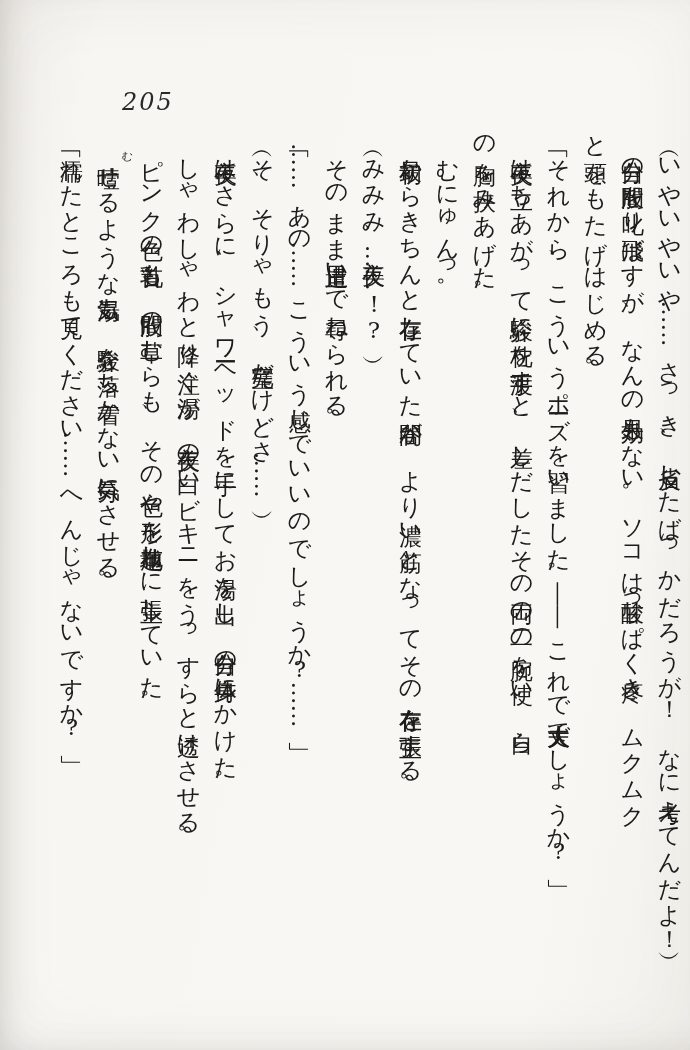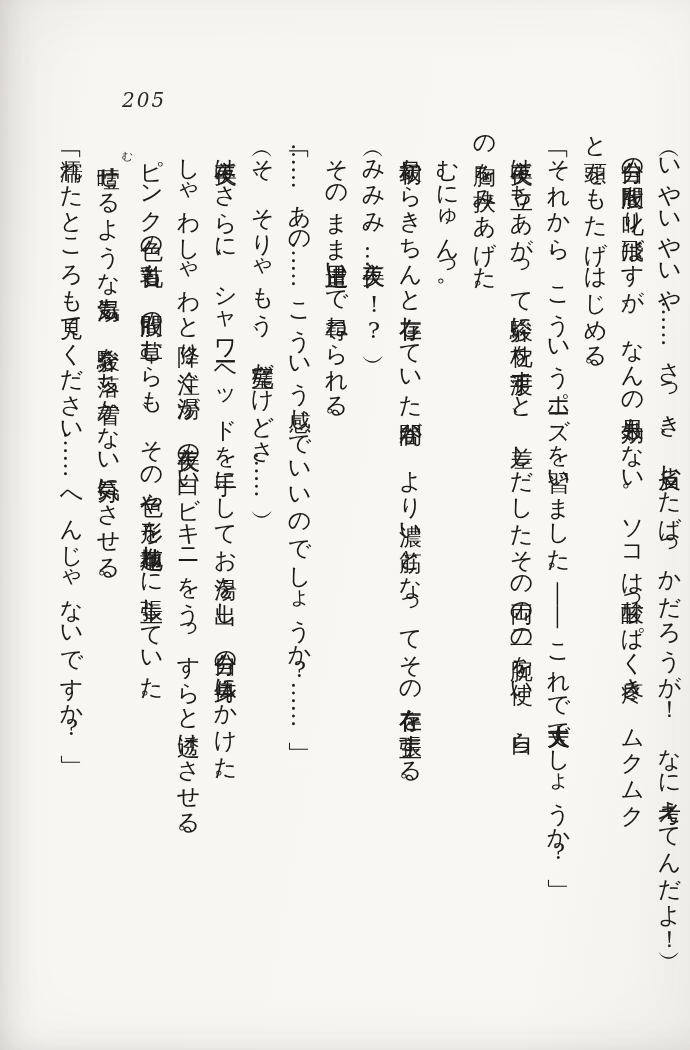--- a/index.html
+++ b/index.html
@@ -13,21 +13,21 @@
     overflow: hidden;
     background: linear-gradient(100deg, #f0eeea 0%, #f7f6f3 12%, #f8f7f4 80%, #f2f0ec 100%);
     box-shadow: inset 18px -8px 40px -24px rgba(70, 62, 52, 0.28),
                 inset 0 0 70px rgba(60, 55, 48, 0.05);
   }
 
   .page-number {
     position: absolute;
     top: 88px;
     left: 122px;
-    font-size: 20px;
+    font-size: 24px;
     font-style: italic;
     letter-spacing: 2px;
     color: #2b2a28;
   }
 
   .text-block {
     position: absolute;
     top: 120px;
     right: 2px;
     height: 938px;

